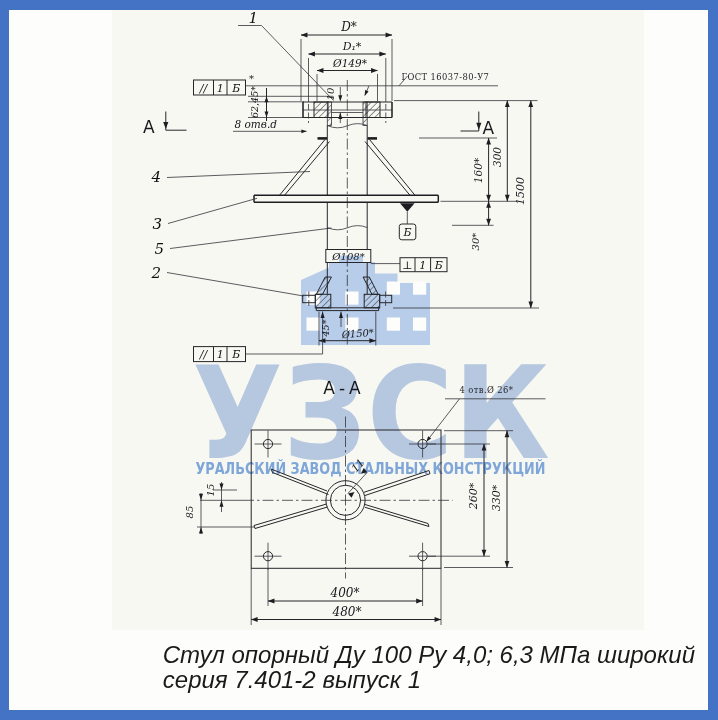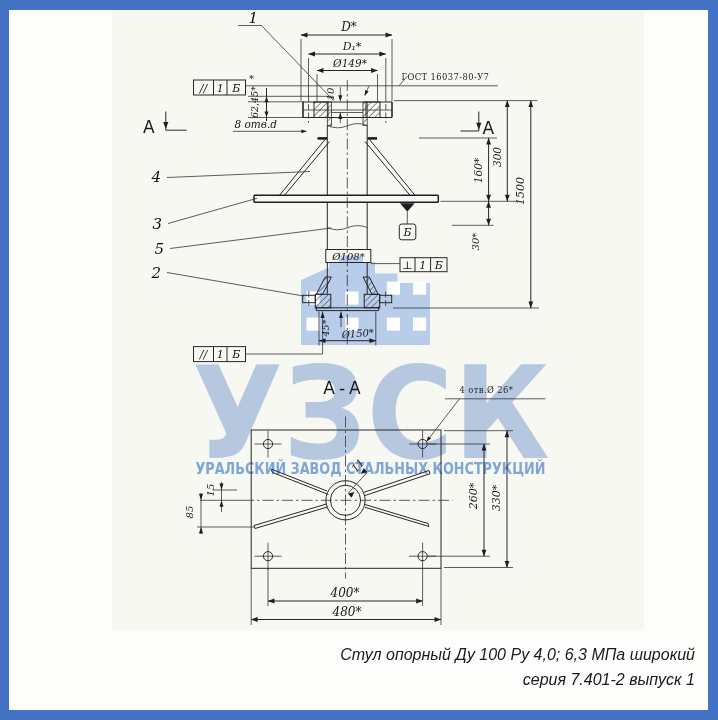--- a/index.html
+++ b/index.html
@@ -18,22 +18,22 @@
   .hatchthin{fill:url(#h45);stroke:#33333a;stroke-width:0.8;}
   .cl{stroke:#33333a;stroke-width:0.8;fill:none;stroke-dasharray:11 3 2.5 3;}
   .bolt{stroke:#33333a;stroke-width:0.8;fill:none;stroke-dasharray:6 2.5;}
   .dim{font-family:"DejaVu Serif",serif;font-style:italic;fill:#17171c;}
   .gosttxt{font-family:"DejaVu Serif",serif;fill:#26262c;letter-spacing:0.4px;}
   .pos{font-family:"DejaVu Serif",serif;font-style:italic;font-size:15px;fill:#111;}
   .mark{font-family:"DejaVu Sans",sans-serif;font-size:17px;fill:#17171c;}
   .frm{font-family:"DejaVu Serif",serif;font-style:italic;font-size:11px;fill:#111;}
   .wmA{font-family:"DejaVu Sans",sans-serif;font-weight:bold;fill:#b6c7e0;}
   .wmS{font-family:"DejaVu Sans",sans-serif;font-weight:bold;fill:#7ea6d8;}
-  #caption{position:absolute;right:23px;bottom:28px;text-align:right;
-    font-family:"Liberation Sans",sans-serif;font-style:italic;font-size:16px;
+  #caption{position:absolute;right:23px;bottom:28px;text-align:left;
+    font-family:"Liberation Sans",sans-serif;font-style:italic;font-size:24px;
     line-height:24.5px;color:#1a1a1a;white-space:nowrap;}
 </style>
 </head>
 <body>
 
 <div id="stage">
   <div class="bar" id="bar-top"></div>
   <div class="bar" id="bar-bottom"></div>
   <div id="scan-tint"></div>
 

